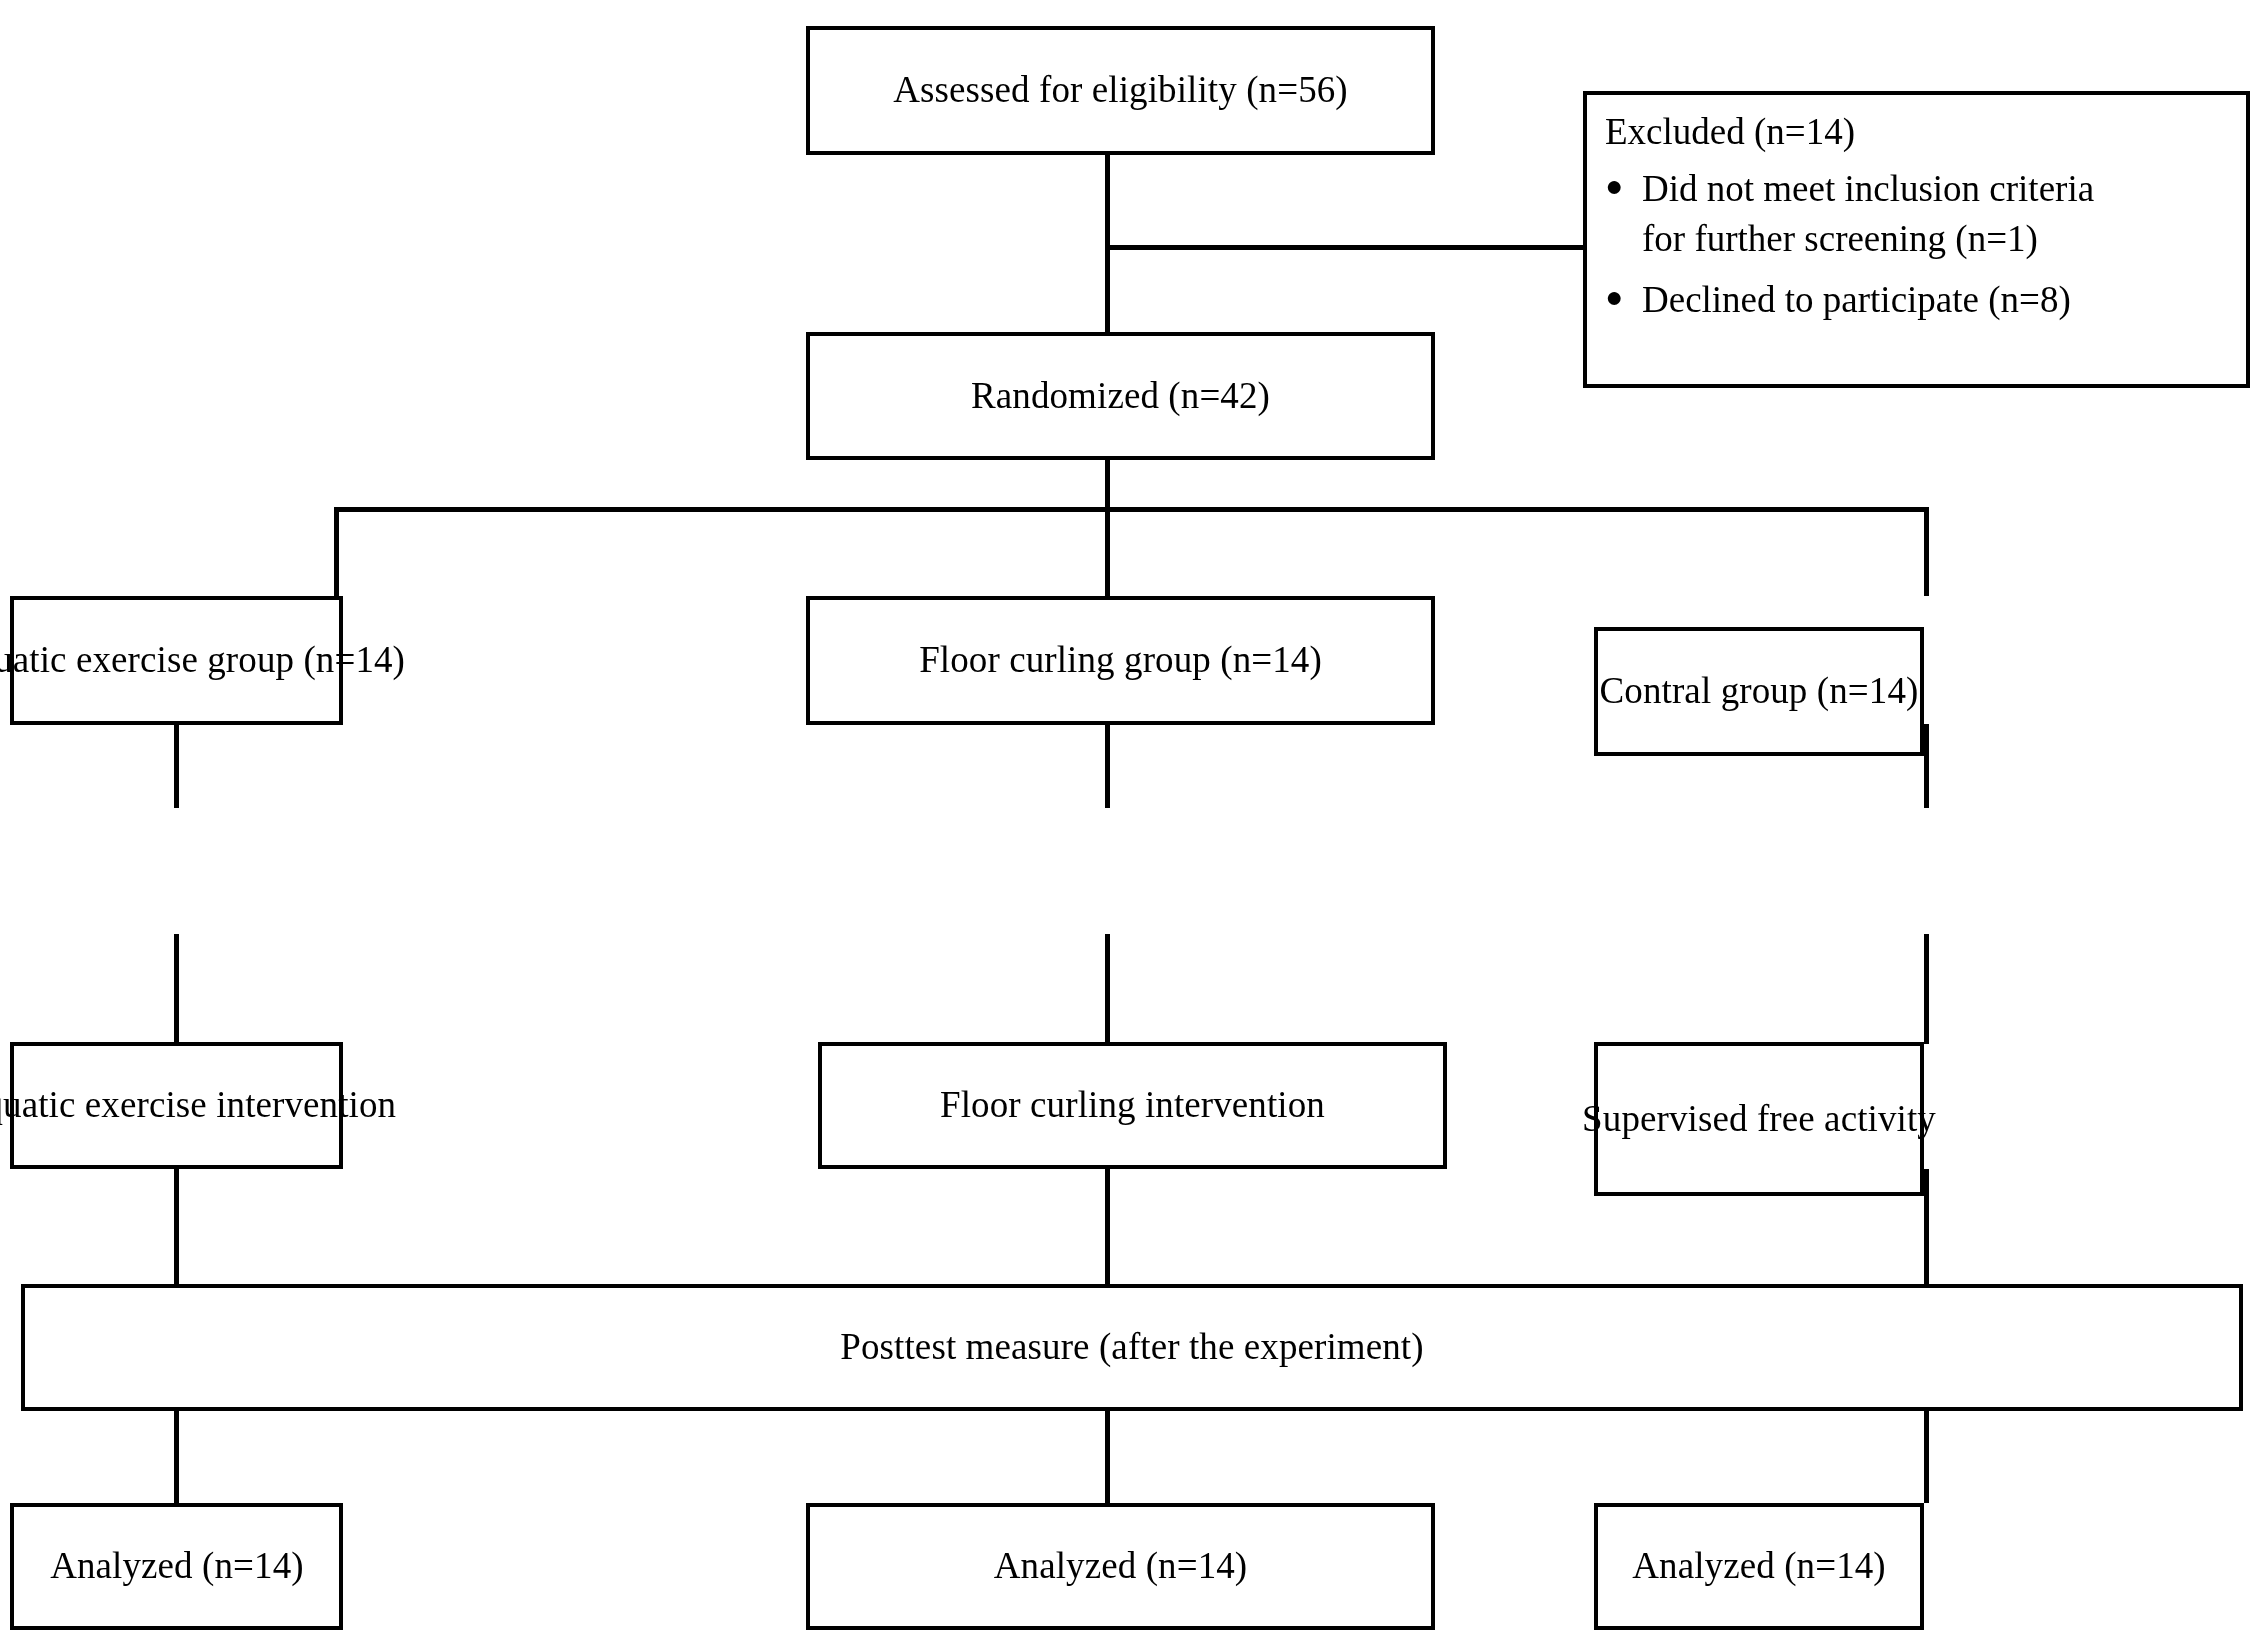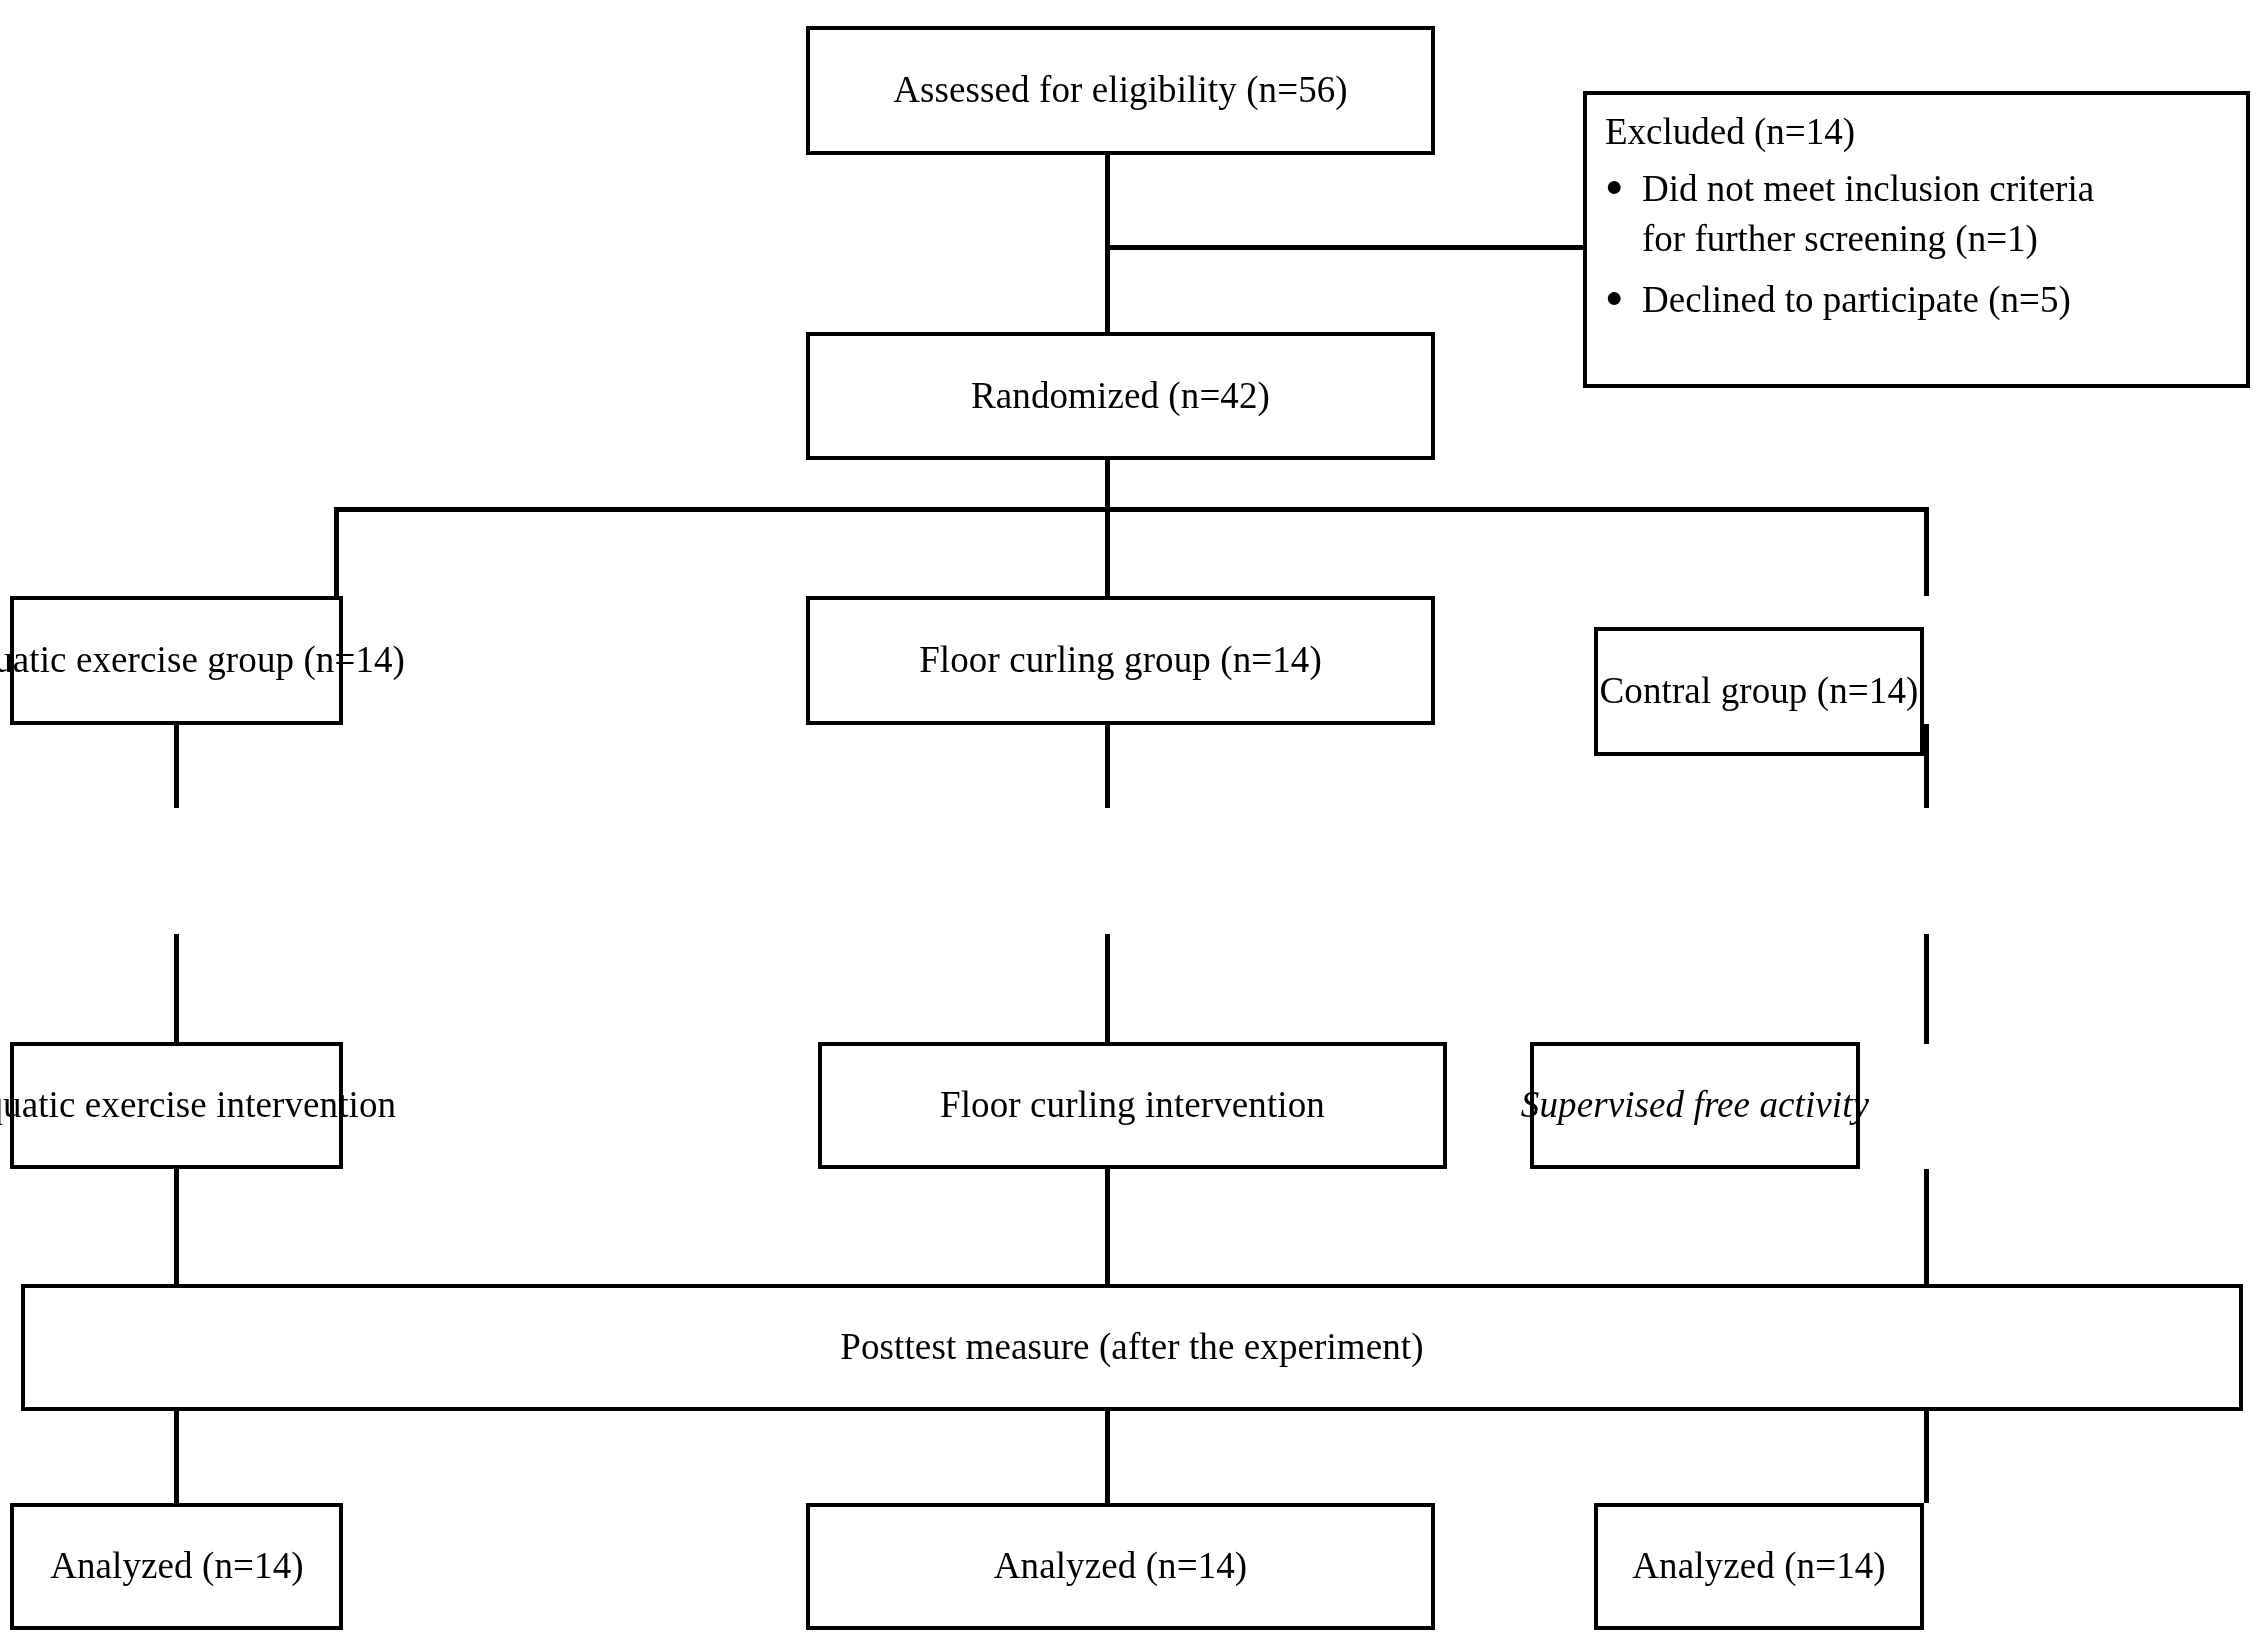--- a/index.html
+++ b/index.html
@@ -125,21 +125,21 @@
     <div class="panel-title">Excluded (n=14)</div>
 
     <div class="bullet-row">
       <span class="bullet-dot">●</span>
       <span class="bullet-text">Did not meet inclusion criteria</span>
     </div>
     <div class="bullet-cont">for further screening (n=1)</div>
 
     <div class="bullet-row" style="margin-top:11px;">
       <span class="bullet-dot">●</span>
-      <span class="bullet-text">Declined to participate (n=5)</span>
+      <span class="bullet-text">Declined to participate (n=8)</span>
     </div>
   </div>
 
   <div class="box" style="left:806px; top:332px; width:629px; height:128px;">
     <span class="txt">Randomized (n=42)</span>
   </div>
 
   <div class="box" style="left:10.4px; top:596px; width:333px; height:129px;">
     <span class="txt">Aquatic exercise group (n=14)</span>
   </div>
@@ -150,21 +150,21 @@
     <span class="txt">Contral group (n=14)</span>
   </div>
 
 
   <div class="box" style="left:10.4px; top:1042px; width:333px; height:127px;">
     <span class="txt">Aquatic exercise intervention</span>
   </div>
   <div class="box" style="left:806px; top:1042px; width:629px; height:127px;margin-left:12px;">
     <span class="txt">Floor curling intervention</span>
   </div>
-  <div class="box" style="left:1530px; top:1042px; width:330px; height:127px;font-style:italic;">
+  <div class="box" style="left:1594px; top:1042px; width:330px; height:154px;">
     <span class="txt">Supervised free activity</span>
   </div>
 
   <div class="box" style="left:21px; top:1284px; width:2222px; height:127px;">
     <span class="txt">Posttest measure (after the experiment)</span>
   </div>
 
   <div class="box" style="left:10.4px; top:1503px; width:333px; height:127px;">
     <span class="txt">Analyzed (n=14)</span>
   </div>

